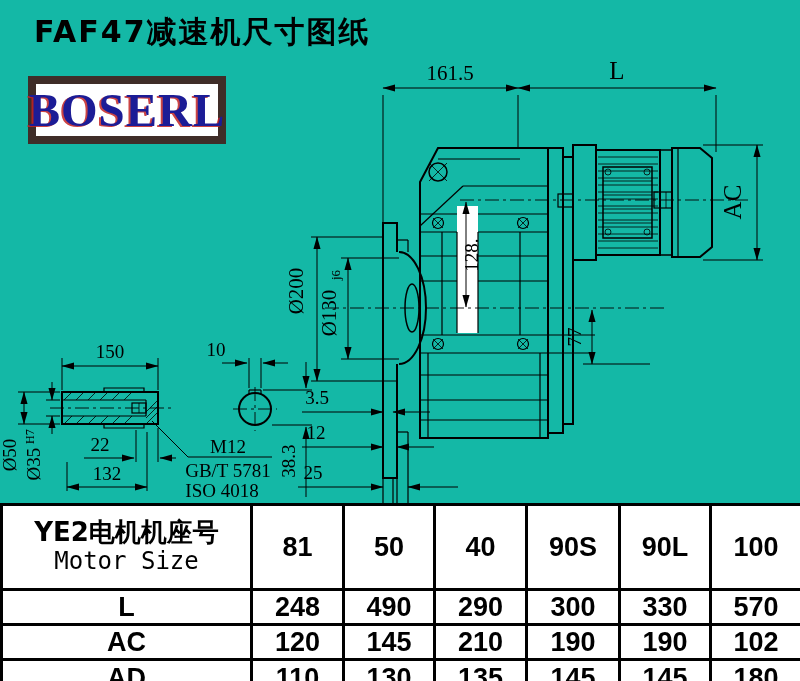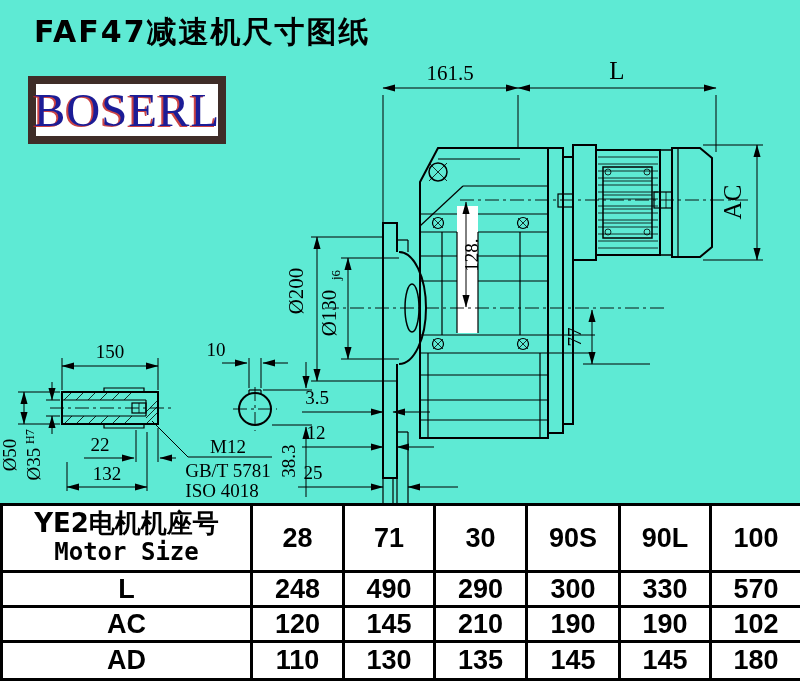--- a/index.html
+++ b/index.html
@@ -1,36 +1,36 @@
 <!DOCTYPE html>
 <html><head>
 <meta charset="utf-8">
 <style>
   html,body{margin:0;padding:0;background:#fff}
-  #stage{position:relative;width:800px;height:681px;background:#5eead4;overflow:hidden;color:#000}
+  #stage{position:relative;width:800px;height:681px;background:#14b8a6;overflow:hidden;color:#000}
   #title{position:absolute;left:34px;top:12px;font-family:"DejaVu Sans",sans-serif;font-weight:bold;font-size:30px;letter-spacing:2px;white-space:nowrap}
   #logo{position:absolute;left:28px;top:76px;width:182px;height:52px;border:8px solid #3f2d28;background:#fff;display:flex;align-items:center;justify-content:center}
-  #logo span{font-family:"Liberation Serif",serif;font-weight:normal;font-size:47px;line-height:1;color:#1c1c96;text-shadow:-2px 1px 0 rgba(195,35,35,.85);letter-spacing:1px}
+  #logo span{font-family:"Liberation Serif",serif;font-weight:bold;font-size:47px;line-height:1;color:#1c1c96;text-shadow:-2px 1px 0 rgba(195,35,35,.85);letter-spacing:1px}
   svg#draw{position:absolute;left:0;top:0}
   svg .o{fill:none;stroke:#000;stroke-width:2}
   svg .m{fill:none;stroke:#000;stroke-width:1.5}
   svg .i{fill:none;stroke:#000;stroke-width:1.2}
   svg .t{fill:none;stroke:#000;stroke-width:.8}
   svg .d{fill:none;stroke:#000;stroke-width:1}
   svg .cl{fill:none;stroke:#000;stroke-width:.9;stroke-dasharray:14 4 3 4}
   svg text{fill:#000;font-family:"Liberation Serif",serif;font-size:21px}
   svg text.s{font-size:19px}
   svg text.b{font-size:25px}
   svg text.f{font-size:13px}
   svg text.f2{font-size:12px}
   #spec{position:absolute;left:0;top:503px;width:800px;height:178px;border-collapse:collapse;table-layout:fixed;background:#fff}
   #spec td,#spec th{border:3px solid #000;text-align:center;vertical-align:middle;padding:0;font-family:"Liberation Sans",sans-serif;font-weight:bold;font-size:27px;color:#000}
   #spec .h1{font-family:"DejaVu Sans",sans-serif;font-size:26px;line-height:1.15}
-  #spec .h2{font-family:"DejaVu Sans Mono",monospace;font-size:24px;line-height:1.15;font-weight:bold}
-  #spec tr.hdr{height:67px}
+  #spec .h2{font-family:"DejaVu Sans Mono",monospace;font-size:24px;line-height:1.15;font-weight:normal}
+  #spec tr.hdr{height:85px}
   #spec tr.r1,#spec tr.r2{height:35px}
   #spec tr.r3{height:38px}
 </style>
 </head>
 <body>
 
 <div id="stage">
 
   <div id="title">FAF47减速机尺寸图纸</div>
 
@@ -284,23 +284,23 @@
       <col style="width:93px">
         <col style="width:91px">
         <col style="width:91px">
     </colgroup>
     <tbody>
         <tr class="hdr">
       <th>
         <div class="h1">YE2电机机座号</div>
         <div class="h2">Motor Size</div>
       </th>
-      <th>28</th>
-      <th>71</th>
-      <th>30</th>
+      <th>81</th>
+      <th>50</th>
+      <th>40</th>
       <th>90S</th>
       <th>90L</th>
       <th>100</th>
     </tr>
     <tr class="r1">
       <td>L</td>
       <td>248</td>
       <td>490</td>
       <td>290</td>
       <td>300</td>

